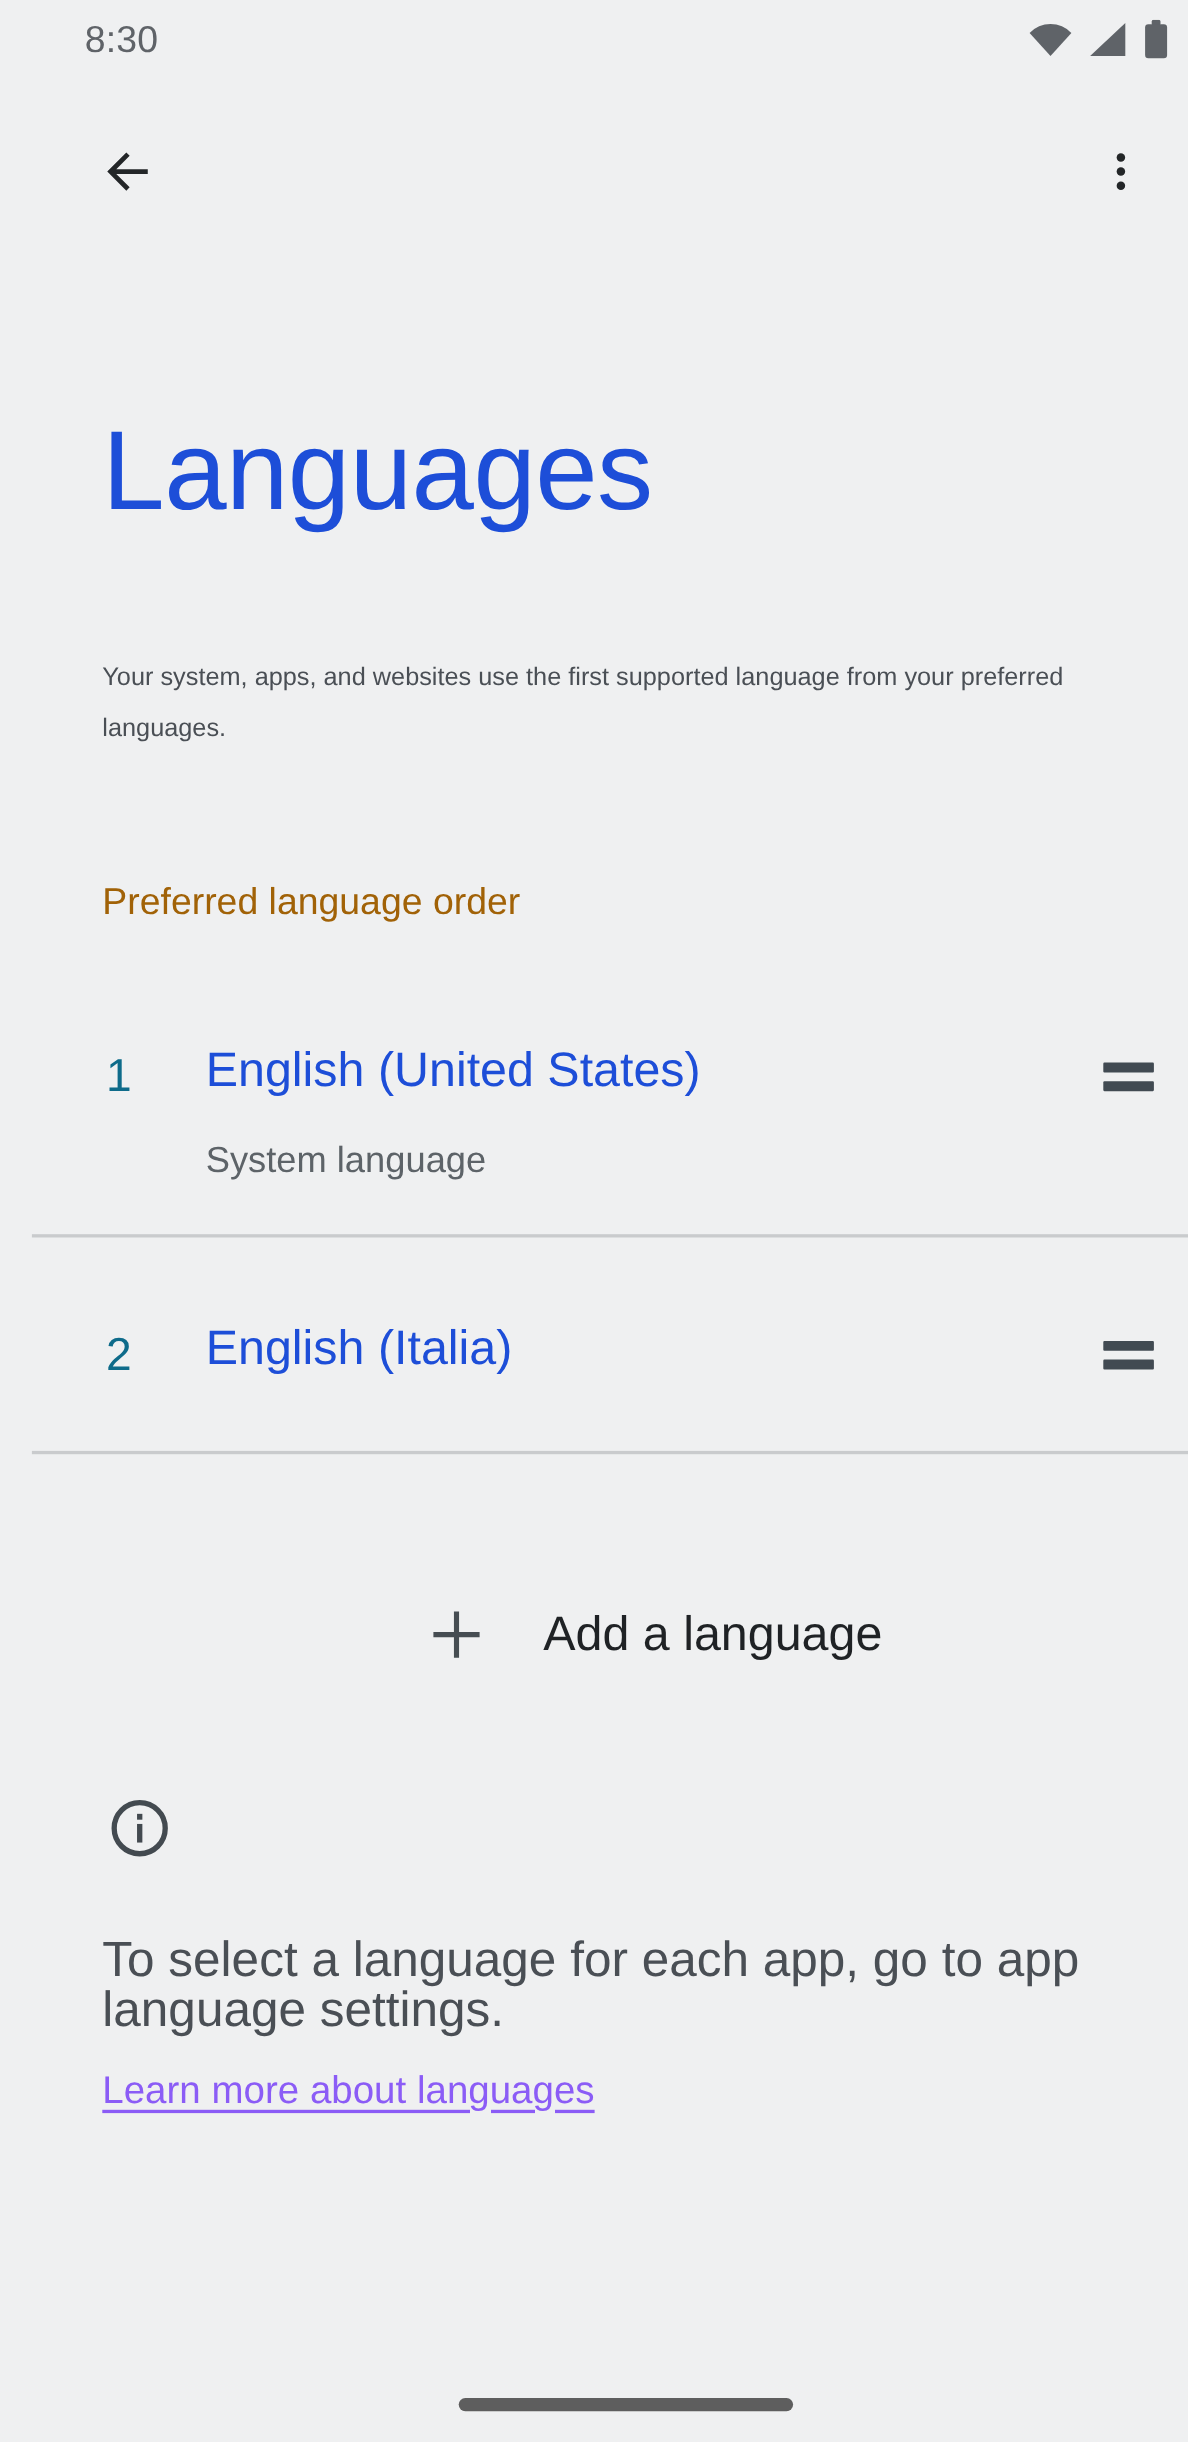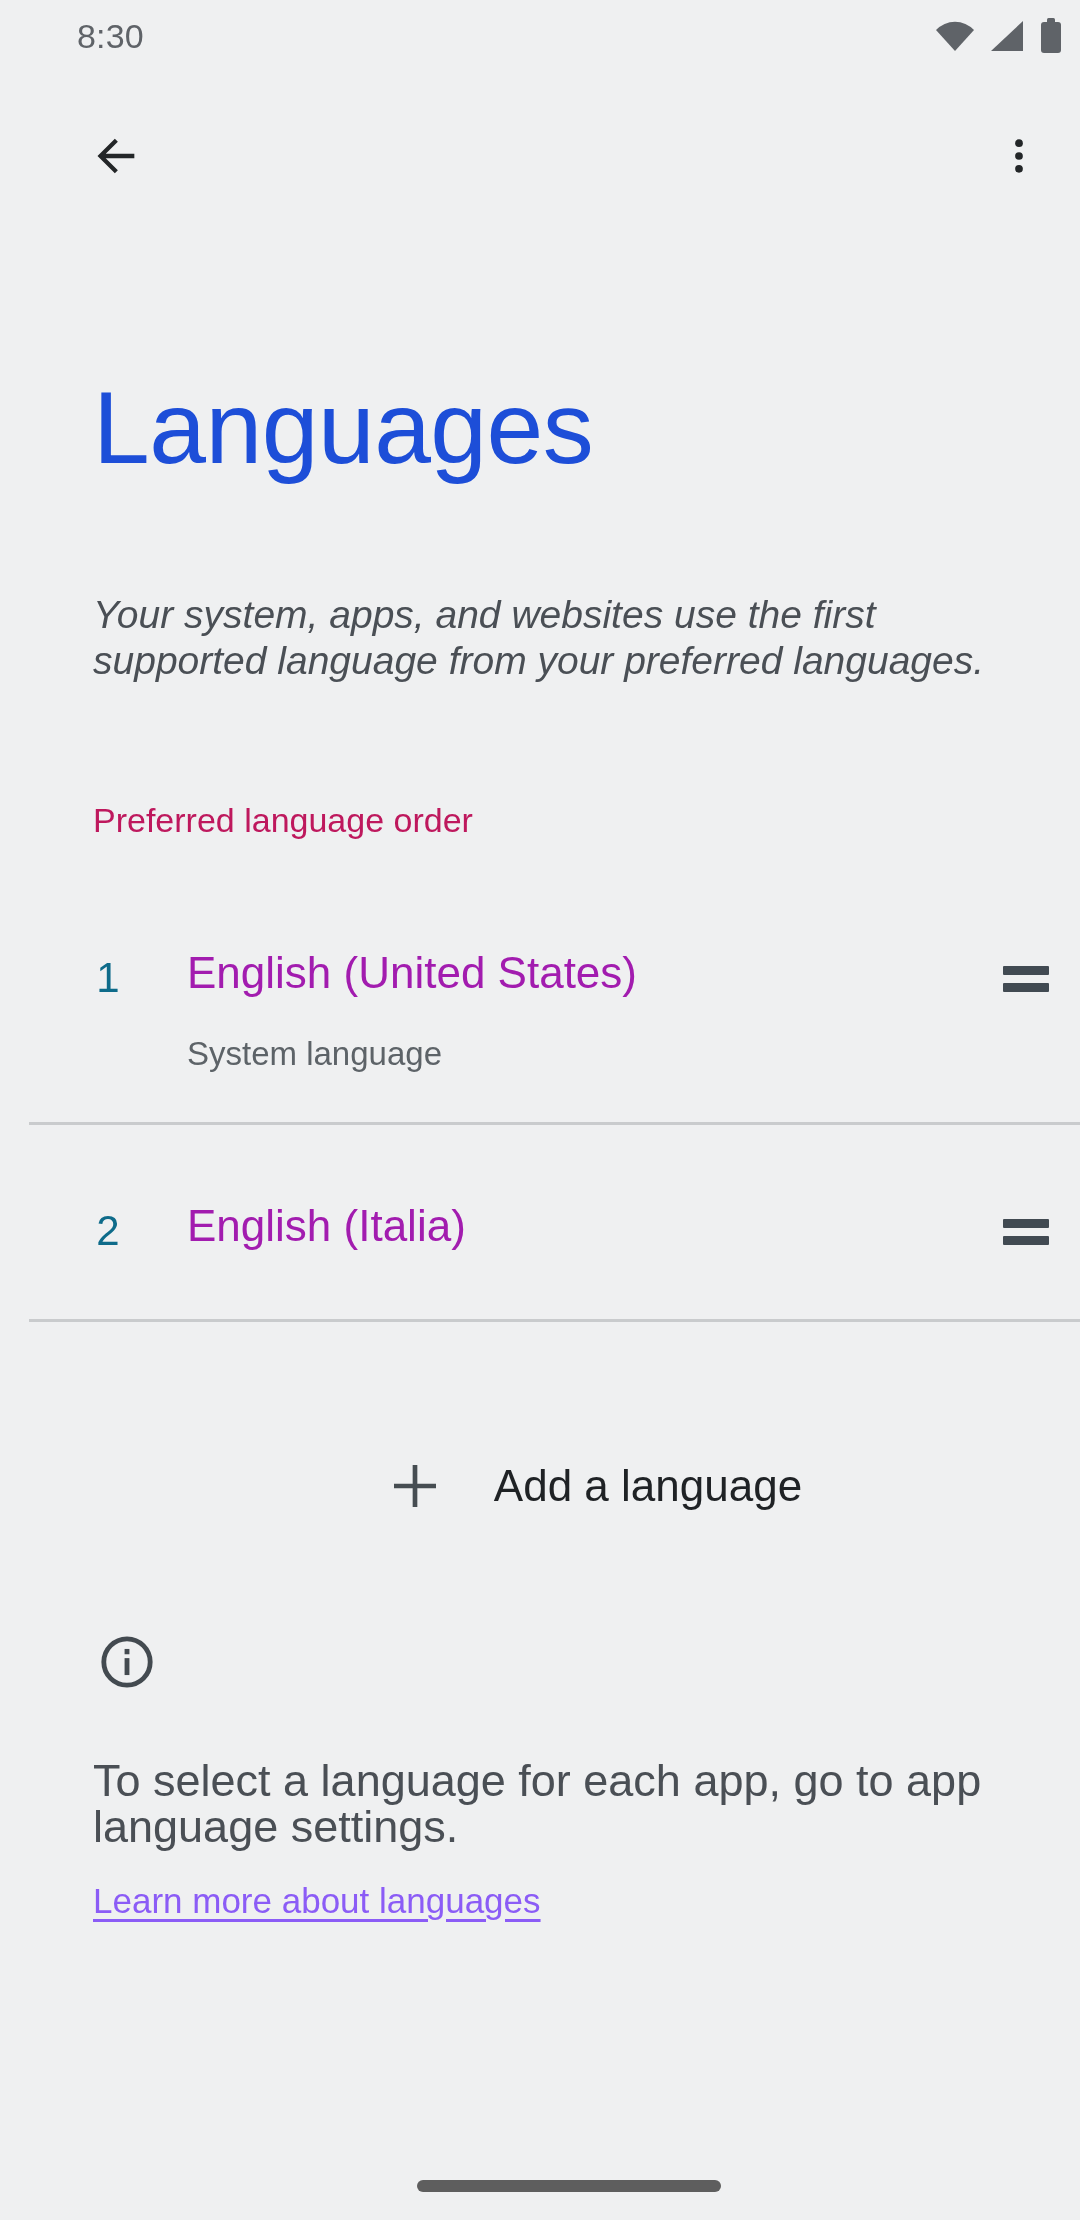--- a/index.html
+++ b/index.html
@@ -76,34 +76,33 @@
     color: #1d4ed8;
     letter-spacing: -0.5px;
   }
 
   
   .page-desc {
     position: absolute;
     top: 592px;
     left: 64px;
     width: 962px;
-    font-size: 39px;
+    font-size: 23px;
     line-height: 46px;
     color: #4a4f55;
-    font-style: italic;
   }
 
   
   .section-header {
     position: absolute;
     top: 800px;
     left: 64px;
     font-size: 34px;
     line-height: 40px;
-    color: #be185d;
+    color: #a16207;
   }
 
   
   .lang-list {
     position: absolute;
     top: 872px;
     left: 0;
     width: 1080px;
   }
   .lang-row {
@@ -127,21 +126,21 @@
     color: #0e6b8a;
     padding-top: 30px;
   }
   .lang-texts {
     flex: 1 1 auto;
     padding-top: 20px;
   }
   .lang-name {
     font-size: 44px;
     line-height: 66px;
-    color: #a21caf;
+    color: #1d4ed8;
   }
   .lang-sub {
     margin-top: 28px;
     font-size: 33px;
     line-height: 40px;
     color: #5d6368;
   }
   .drag-handle {
     flex: 0 0 auto;
     width: 52px;

